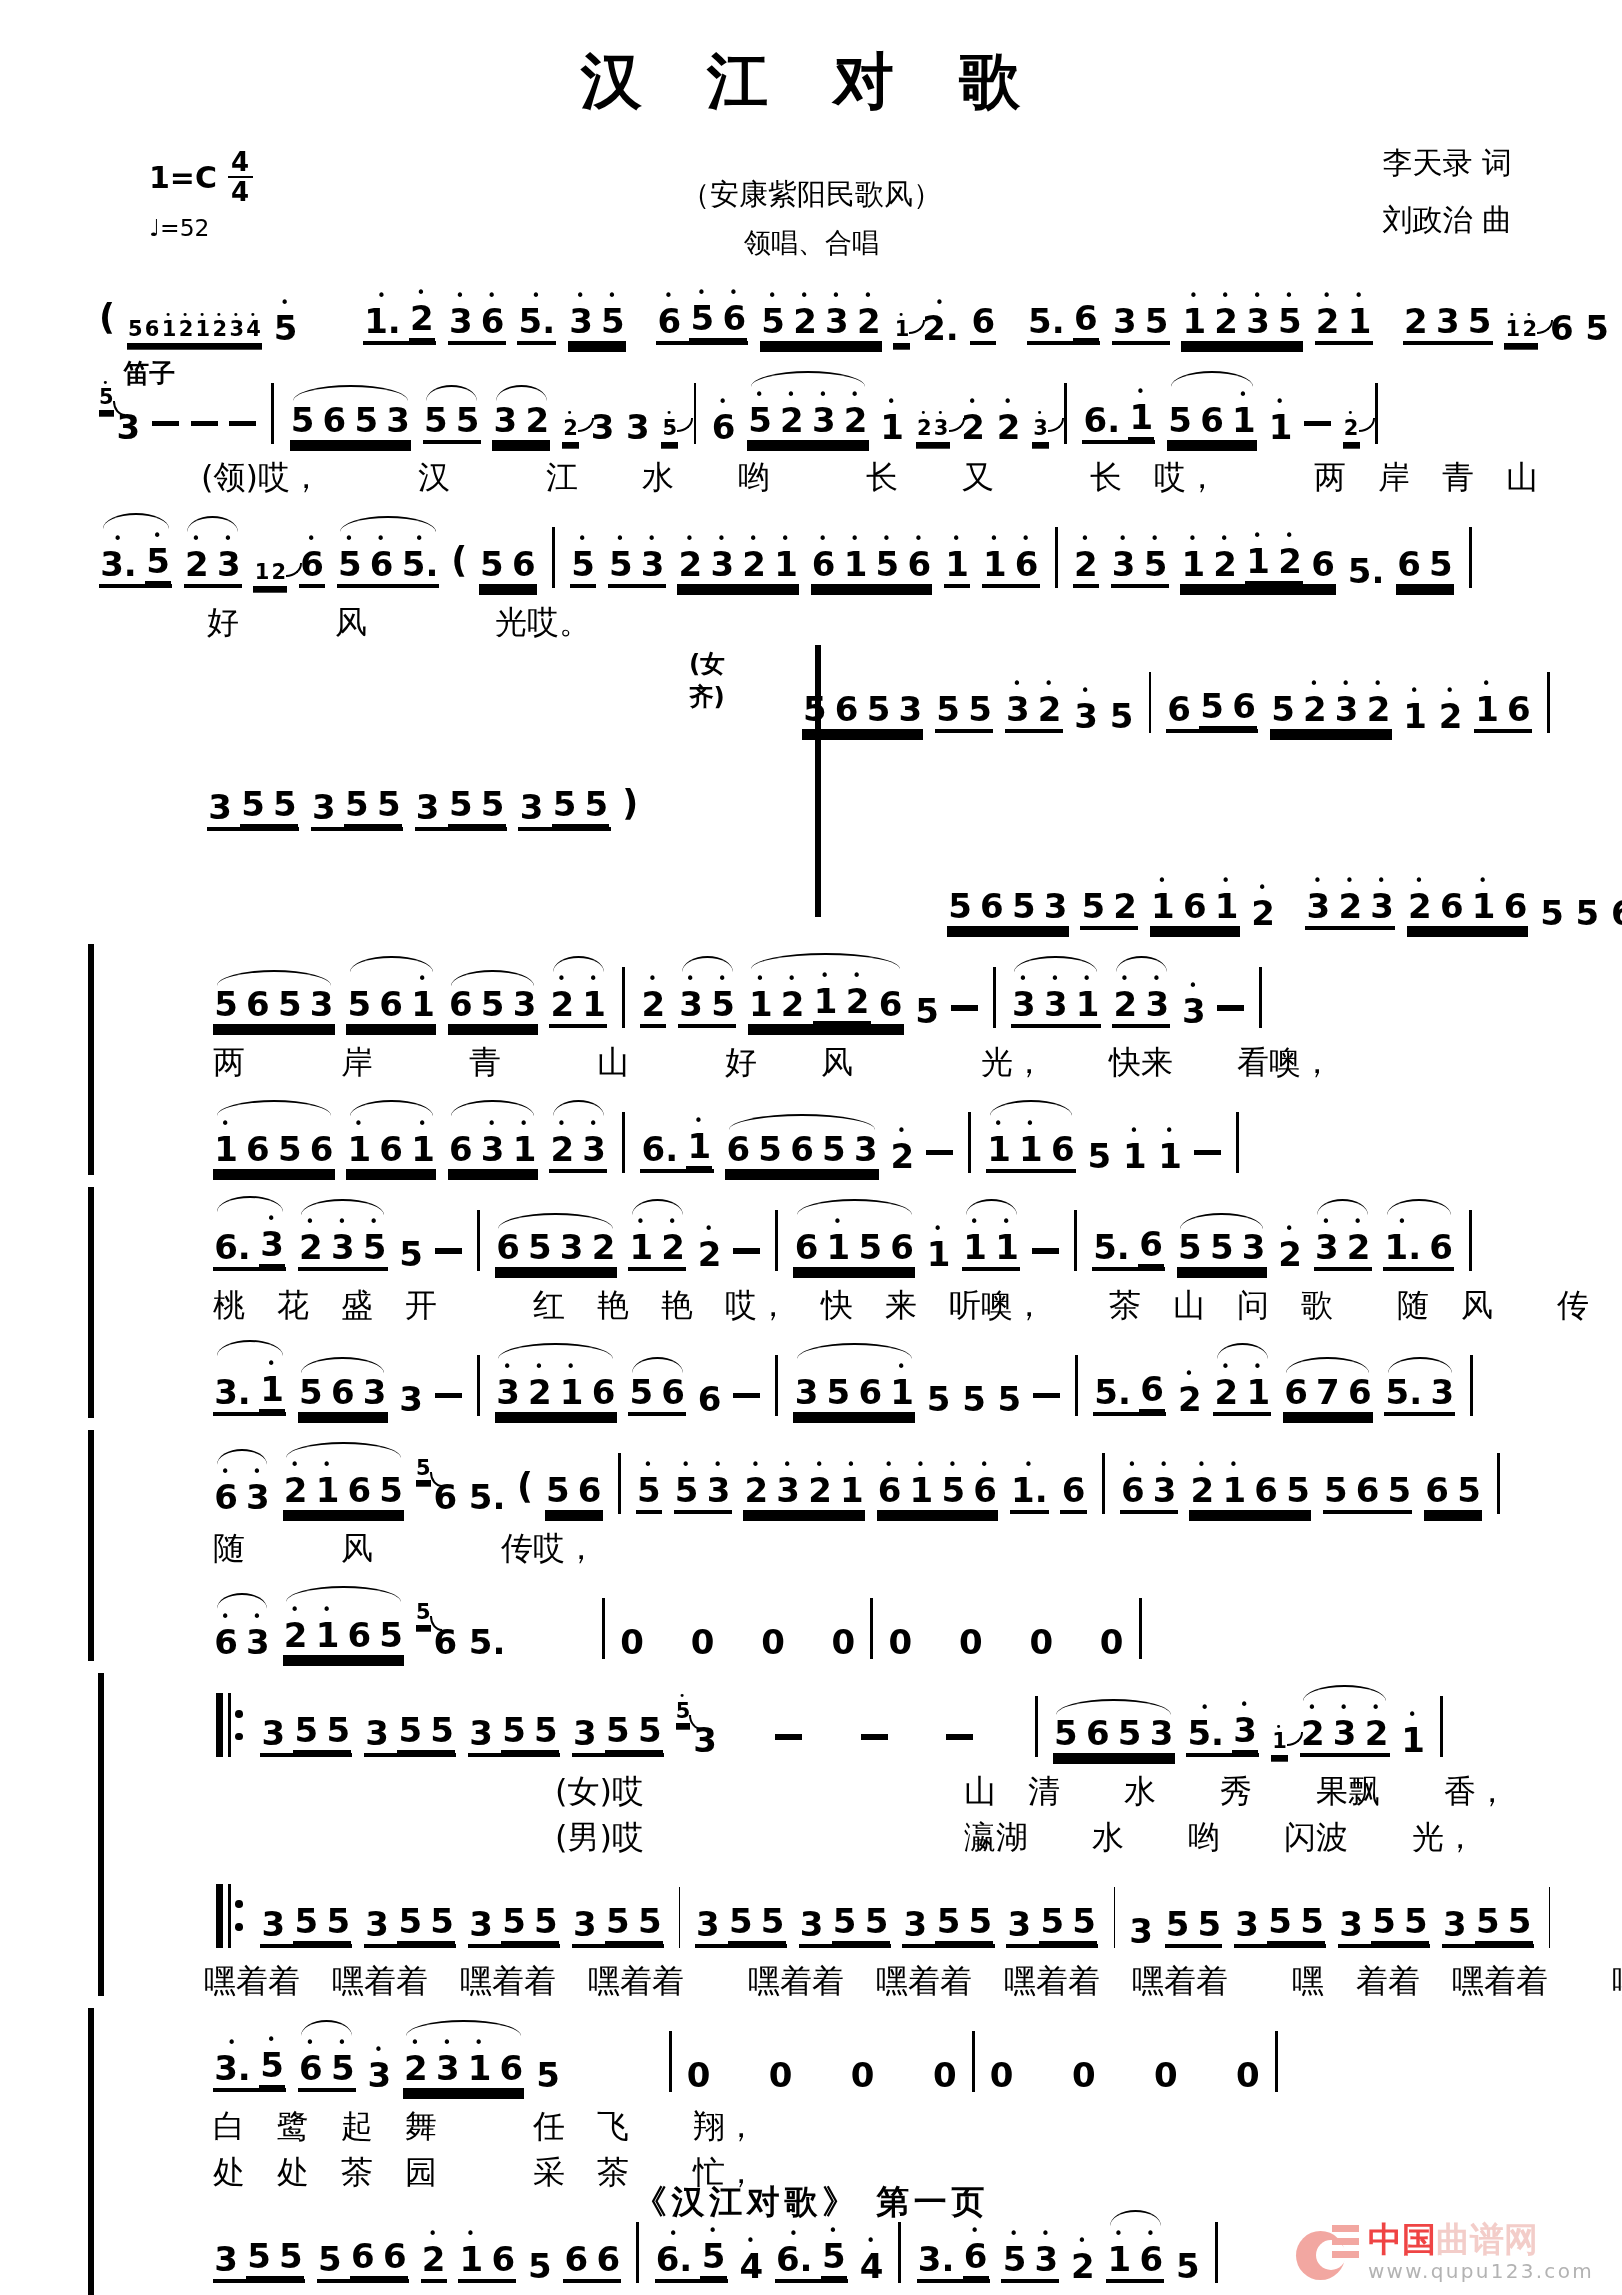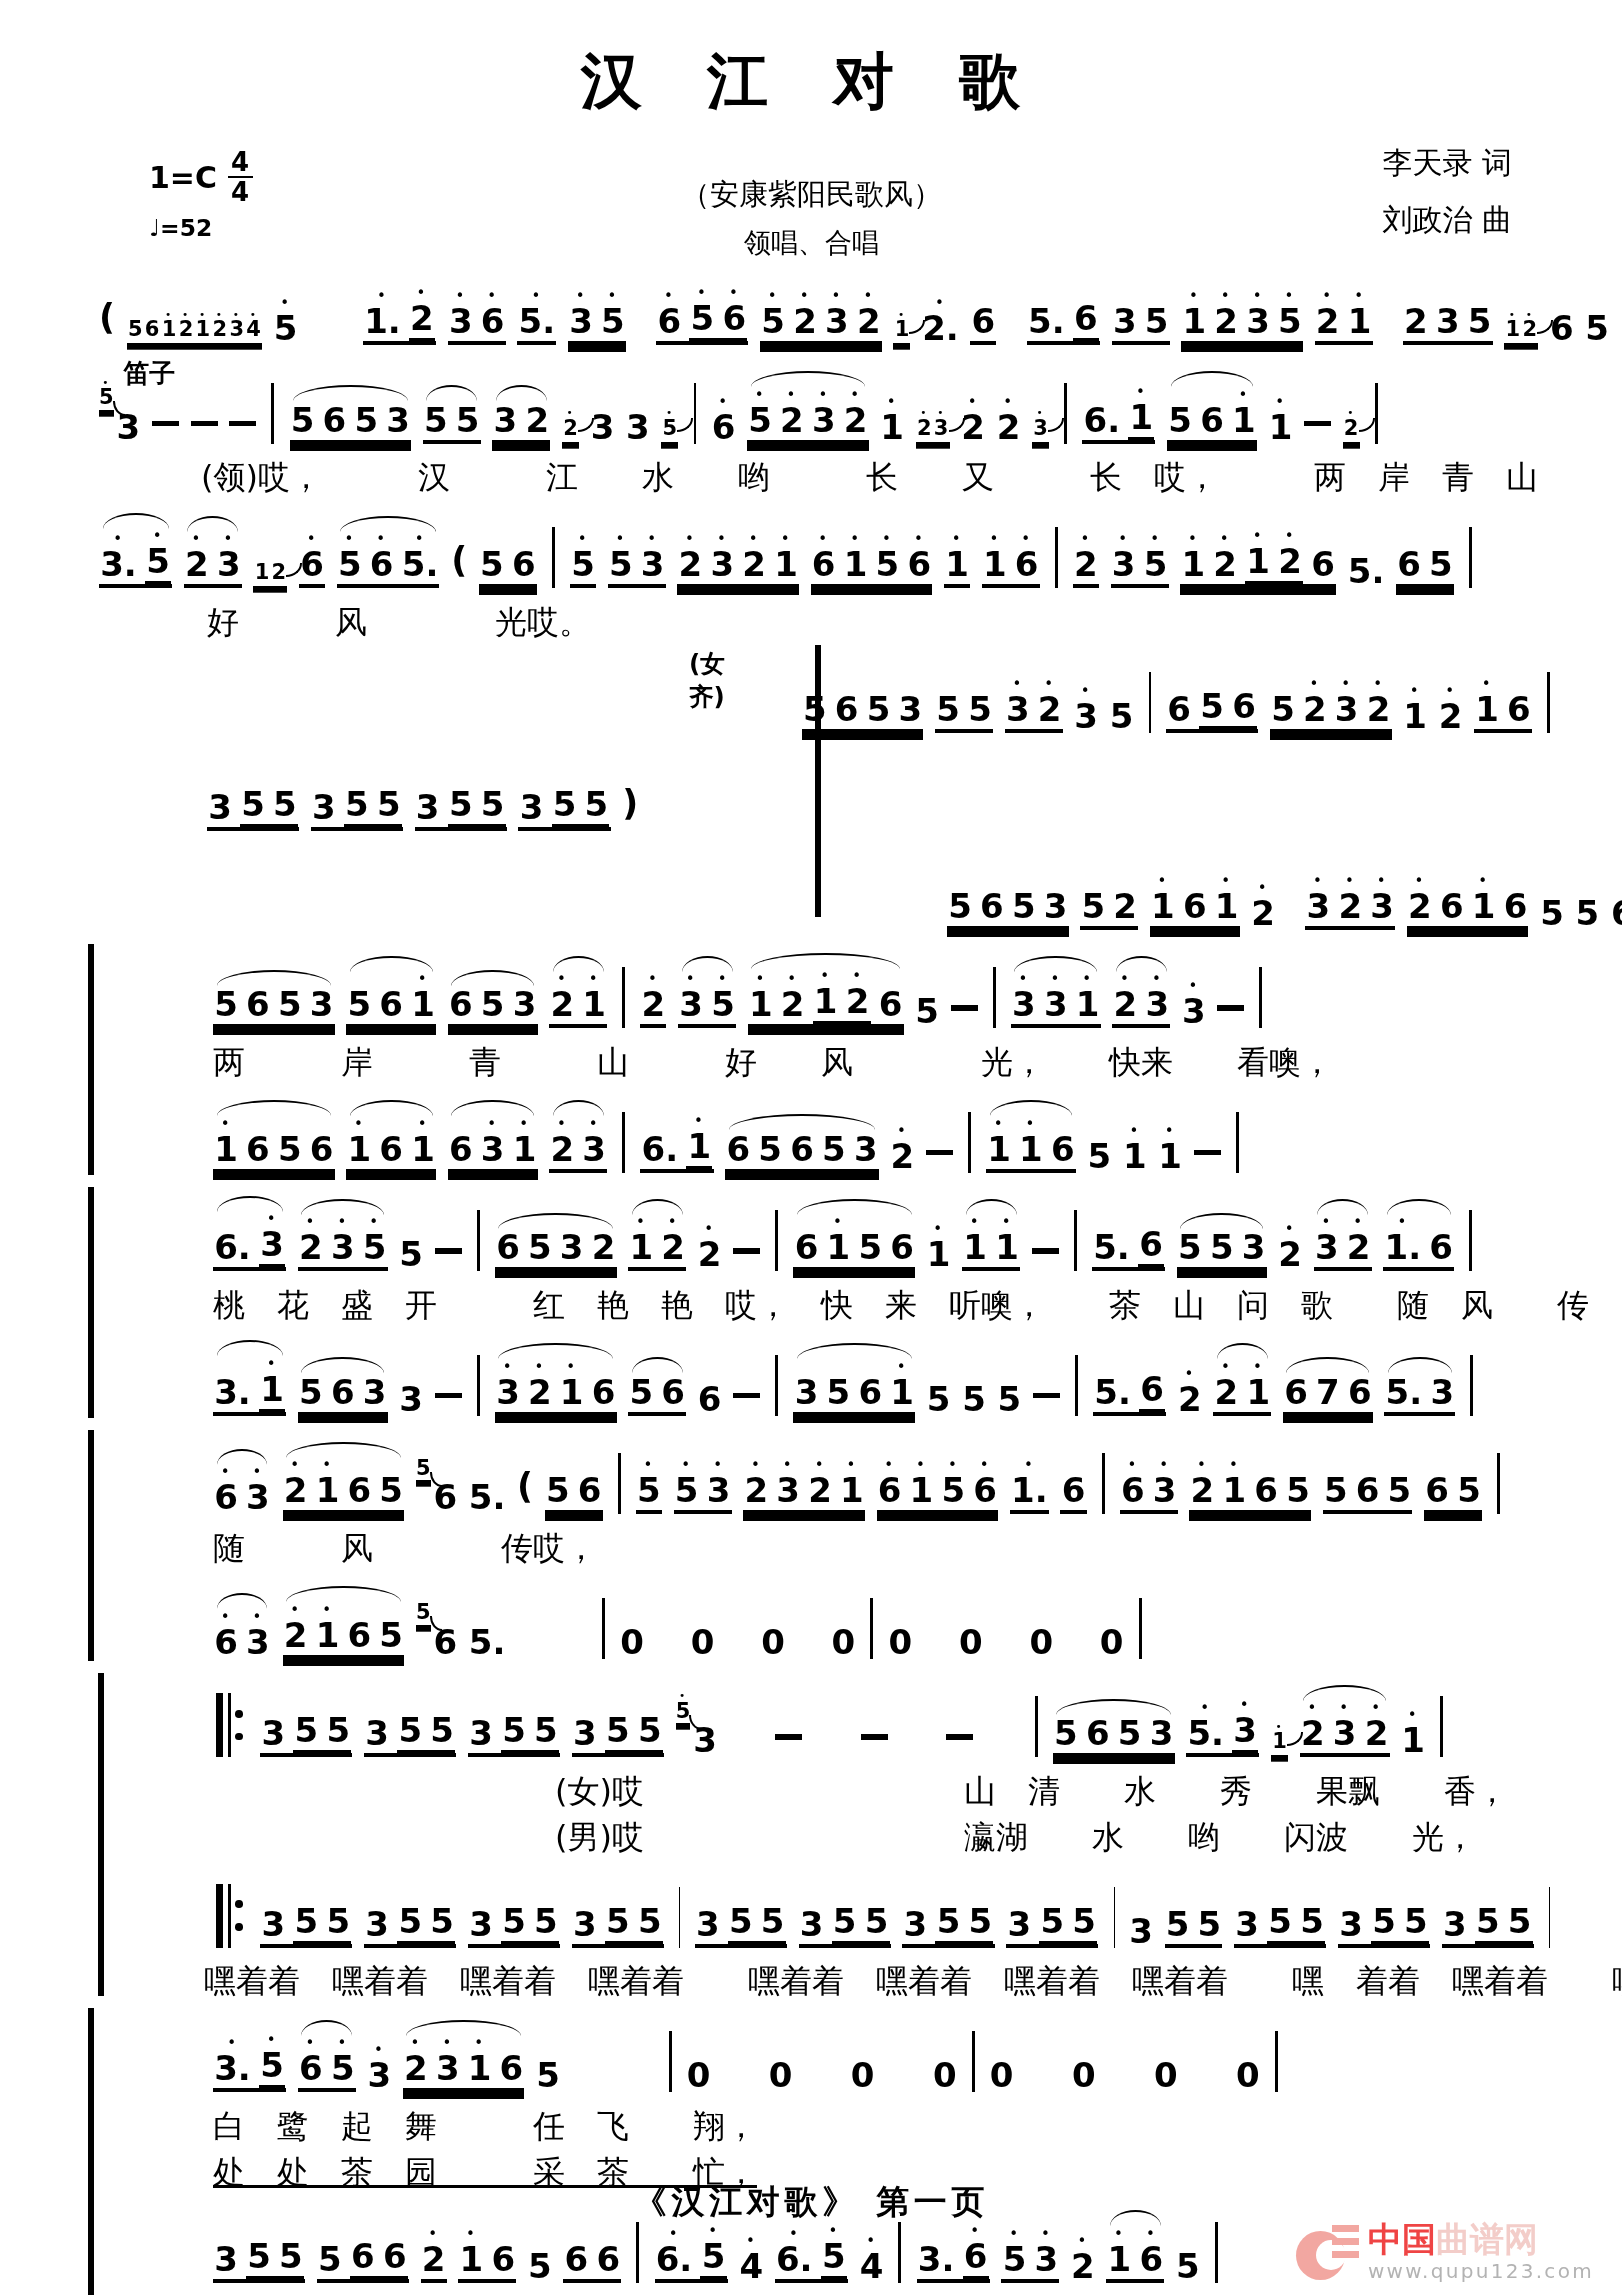--- a/index.html
+++ b/index.html
@@ -7,21 +7,21 @@
         font-family:"DejaVu Sans","Liberation Sans",sans-serif;color:#000;}
   
   .hdr{position:relative;height:257px;padding-left:24px;}
   .title{position:absolute;left:0;right:0;top:41px;text-align:center;
          font-size:61px;font-weight:bold;letter-spacing:22px;font-family:"DejaVu Serif","Liberation Serif",serif;}
   .keyblock{position:absolute;left:149px;top:149px;font-size:30px;font-weight:bold;}
   .keyrow{display:flex;align-items:center;gap:10.5px;}
   .tsig{display:inline-flex;flex-direction:column;align-items:center;line-height:1;font-size:26px;}
   .tsig .tt{border-bottom:2.9px solid #000;padding:0 3.5px 1.2px 3.5px;}
   .tsig .bb{padding-top:1.2px;}
-  .tempo{font-size:23.4px;font-weight:bold;margin-top:8.2px;}
+  .tempo{font-size:23.4px;font-weight:normal;margin-top:8.2px;}
   .subt{position:absolute;left:0;right:0;top:175px;text-align:center;font-size:29px;}
   .subt2{position:absolute;left:0;right:0;top:225px;text-align:center;font-size:27px;}
   .credits{position:absolute;right:111px;top:134px;text-align:center;font-size:30px;line-height:1.9;}
   
   .system{position:relative;padding-left:99px;padding-right:70px;box-sizing:border-box;}
   .nrow{display:flex;align-items:flex-end;gap:11.7px;min-height:88px;padding-bottom:10.5px;}
   .lrow{font-size:32px;min-height:46px;line-height:46px;padding-left:123px;white-space:nowrap;}
   .note{display:inline-flex;flex-direction:column;align-items:center;line-height:1;position:relative;}
   .num{font-size:34px;font-weight:bold;}
   .hi{height:14px;font-size:15px;line-height:13px;letter-spacing:1.8px;}
@@ -2005,21 +2005,21 @@
           <div class="note">
             <div class="num">0</div>
           </div>
           <div class="spacer" style="width: 35px;"></div>
           <div class="note">
             <div class="num">0</div>
           </div>
           <div class="bar"></div>
         </div>
         <div class="lrow" style="padding-left: 114px;">白　鹭　起　舞　　　任　飞　　翔，</div>
-        <div class="lrow" style="padding-left: 114px; text-decoration: underline;">处　处　茶　园　　　采　茶　　忙，</div>
+        <div class="lrow" style="padding-left: 114px;">处　处　茶　园　　　采　茶　　忙，</div>
         <div class="nrow" style="padding-left: 114px;">
           <div class="grp u1">
             <div class="note">
               <div class="num">3</div>
             </div>
             <div class="grp u1">
               <div class="note">
                 <div class="num">5</div>
               </div>
               <div class="note">

